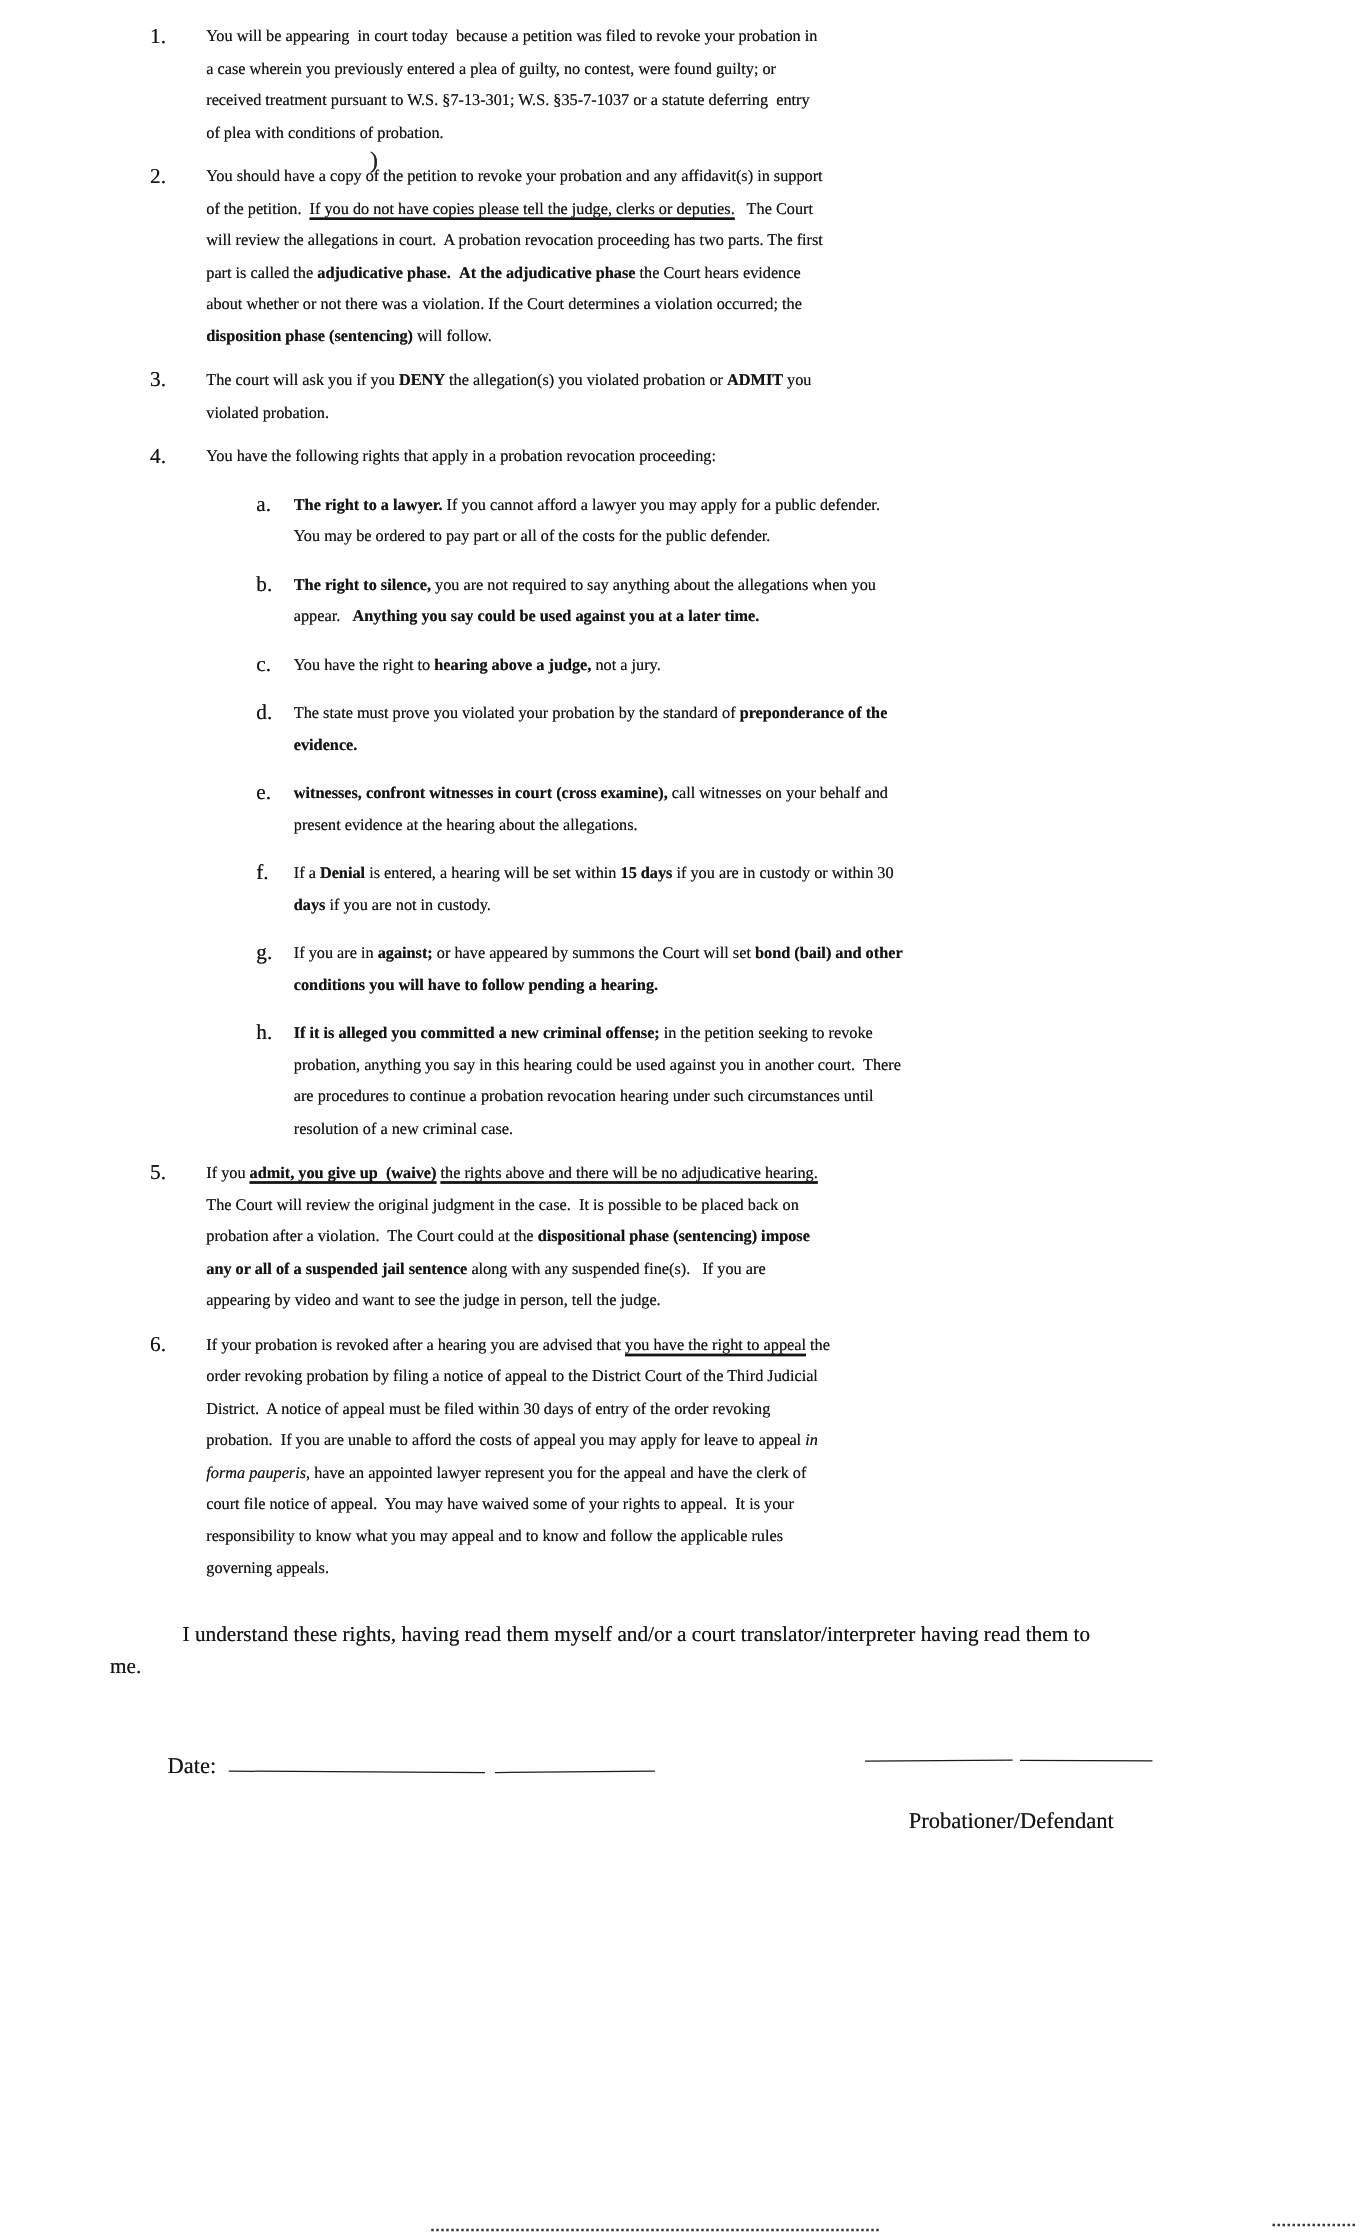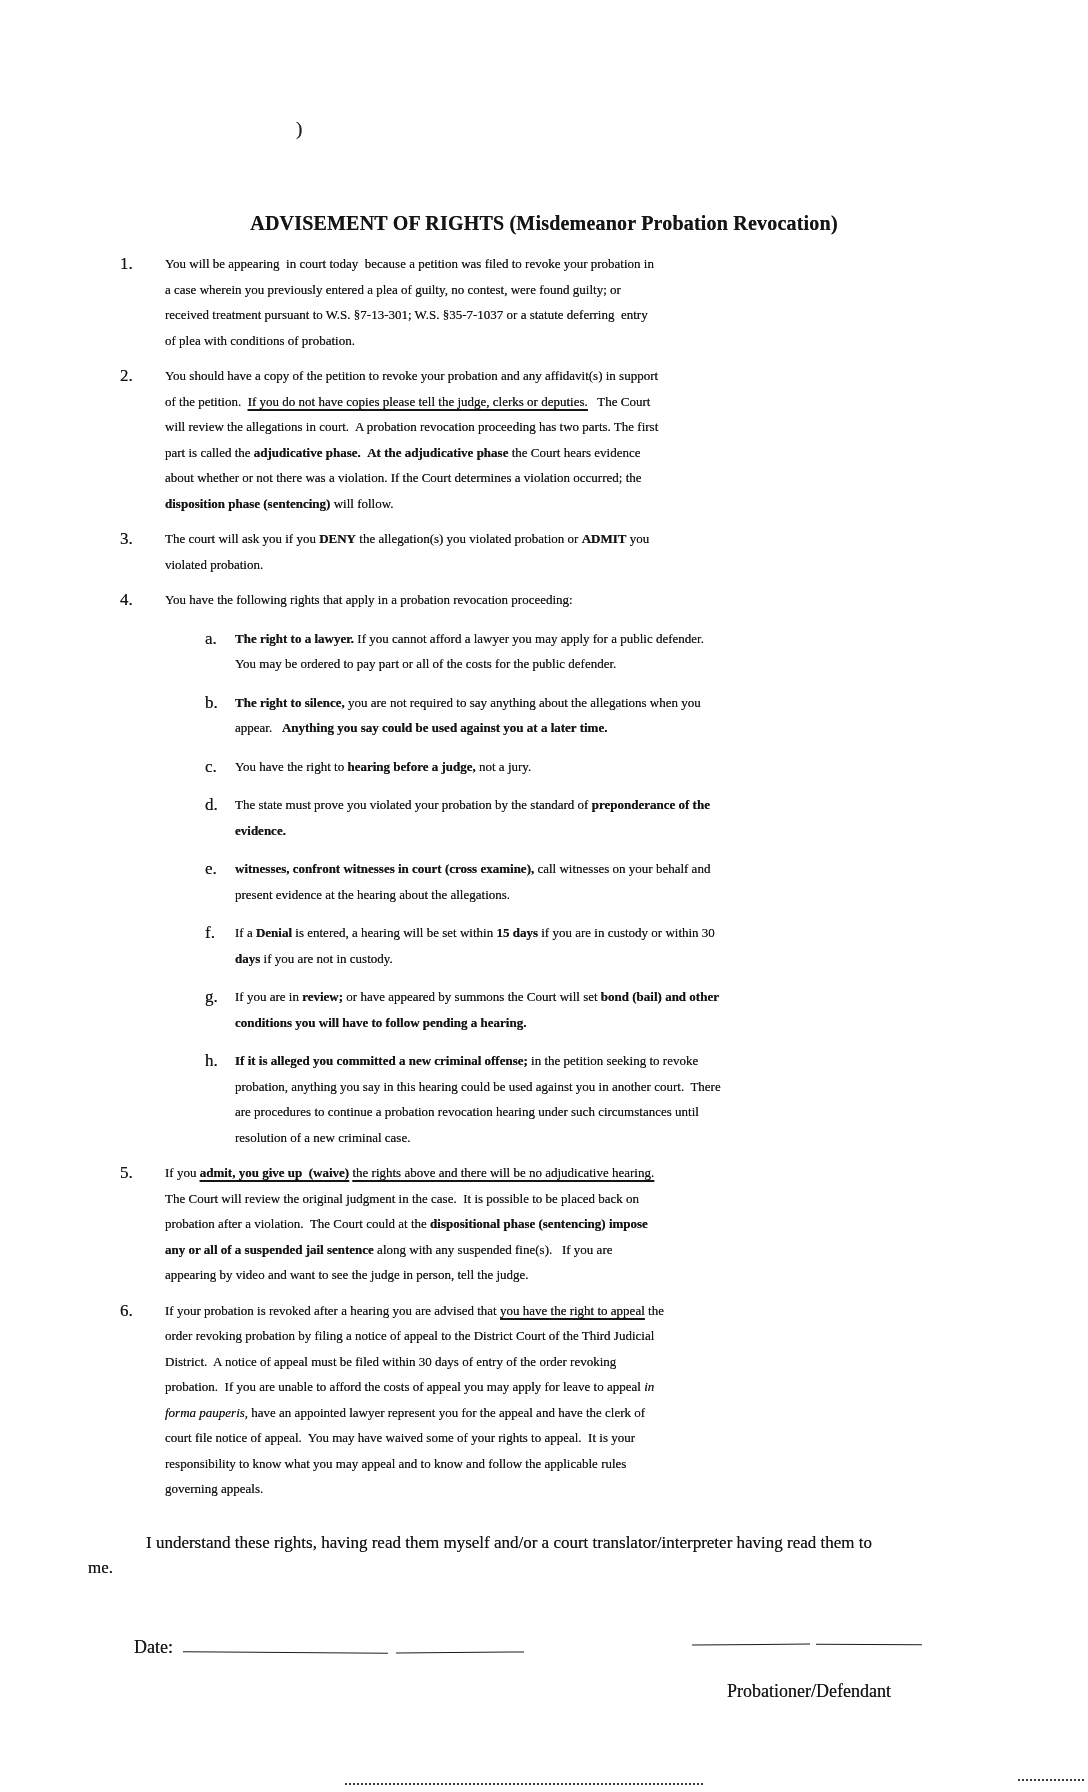--- a/index.html
+++ b/index.html
@@ -41,21 +41,20 @@
   .dotline1 { position:absolute; left:345px; top:1783px; width:358px; border-top:2px dotted #3a3a3a; }
   .dotline2 { position:absolute; left:1018px; top:1779px; width:66px; border-top:2px dotted #3a3a3a; }
 </style>
 </head>
 <body>
 
 <div class="page">
 
   <div class="artifact-paren">)</div>
 
-  <div class="title">ADVISEMENT OF RIGHTS (Misdemeanor Probation Revocation)</div>
 
   <div class="list">
       <div class="item">
         <span class="num">1.</span>
         <div class="body"><span class="">You will be appearing  in court today  because a petition was filed to revoke your probation in
 a case wherein you previously entered a plea of guilty, no contest, were found guilty; or
 received treatment pursuant to W.S. §7-13-301; W.S. §35-7-1037 or a statute deferring  entry
 of plea with conditions of probation.</span></div>
       </div>
       <div class="item">
@@ -81,40 +80,40 @@
         <div class="body"><span class="b ">The right to a lawyer.</span><span class=""> If you cannot afford a lawyer you may apply for a public defender.
 You may be ordered to pay part or all of the costs for the public defender.</span></div>
       </div>
       <div class="item sub">
         <span class="num">b.</span>
         <div class="body"><span class="b ">The right to silence,</span><span class=""> you are not required to say anything about the allegations when you
 appear.   </span><span class="b ">Anything you say could be used against you at a later time.</span></div>
       </div>
       <div class="item sub">
         <span class="num">c.</span>
-        <div class="body"><span class="">You have the right to </span><span class="b ">hearing before a judge,</span><span class=""> not a jury.</span></div>
+        <div class="body"><span class="">You have the right to </span><span class="b ">hearing above a judge,</span><span class=""> not a jury.</span></div>
       </div>
       <div class="item sub">
         <span class="num">d.</span>
         <div class="body"><span class="">The state must prove you violated your probation by the standard of </span><span class="b ">preponderance of the
 evidence.</span></div>
       </div>
       <div class="item sub">
         <span class="num">e.</span>
         <div class="body"><span class="b ">witnesses, confront witnesses in court (cross examine),</span><span class=""> call witnesses on your behalf and
 present evidence at the hearing about the allegations.</span></div>
       </div>
       <div class="item sub">
         <span class="num">f.</span>
         <div class="body"><span class="">If a </span><span class="b ">Denial</span><span class=""> is entered, a hearing will be set within </span><span class="b ">15 days</span><span class=""> if you are in custody or within 30
 </span><span class="b ">days</span><span class=""> if you are not in custody.</span></div>
       </div>
       <div class="item sub">
         <span class="num">g.</span>
-        <div class="body"><span class="">If you are in </span><span class="b ">review;</span><span class=""> or have appeared by summons the Court will set </span><span class="b ">bond (bail) and other
+        <div class="body"><span class="">If you are in </span><span class="b ">against;</span><span class=""> or have appeared by summons the Court will set </span><span class="b ">bond (bail) and other
 conditions you will have to follow pending a hearing.</span></div>
       </div>
       <div class="item sub">
         <span class="num">h.</span>
         <div class="body"><span class="b ">If it is alleged you committed a new criminal offense;</span><span class=""> in the petition seeking to revoke
 probation, anything you say in this hearing could be used against you in another court.  There
 are procedures to continue a probation revocation hearing under such circumstances until
 resolution of a new criminal case.</span></div>
       </div>
       <div class="item">

